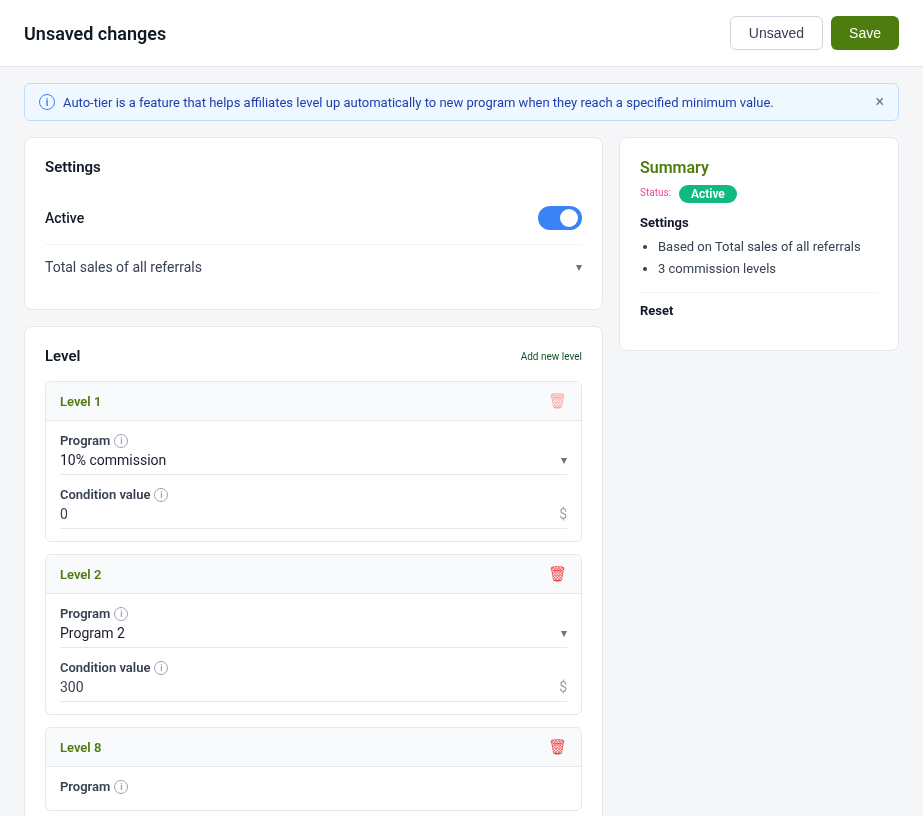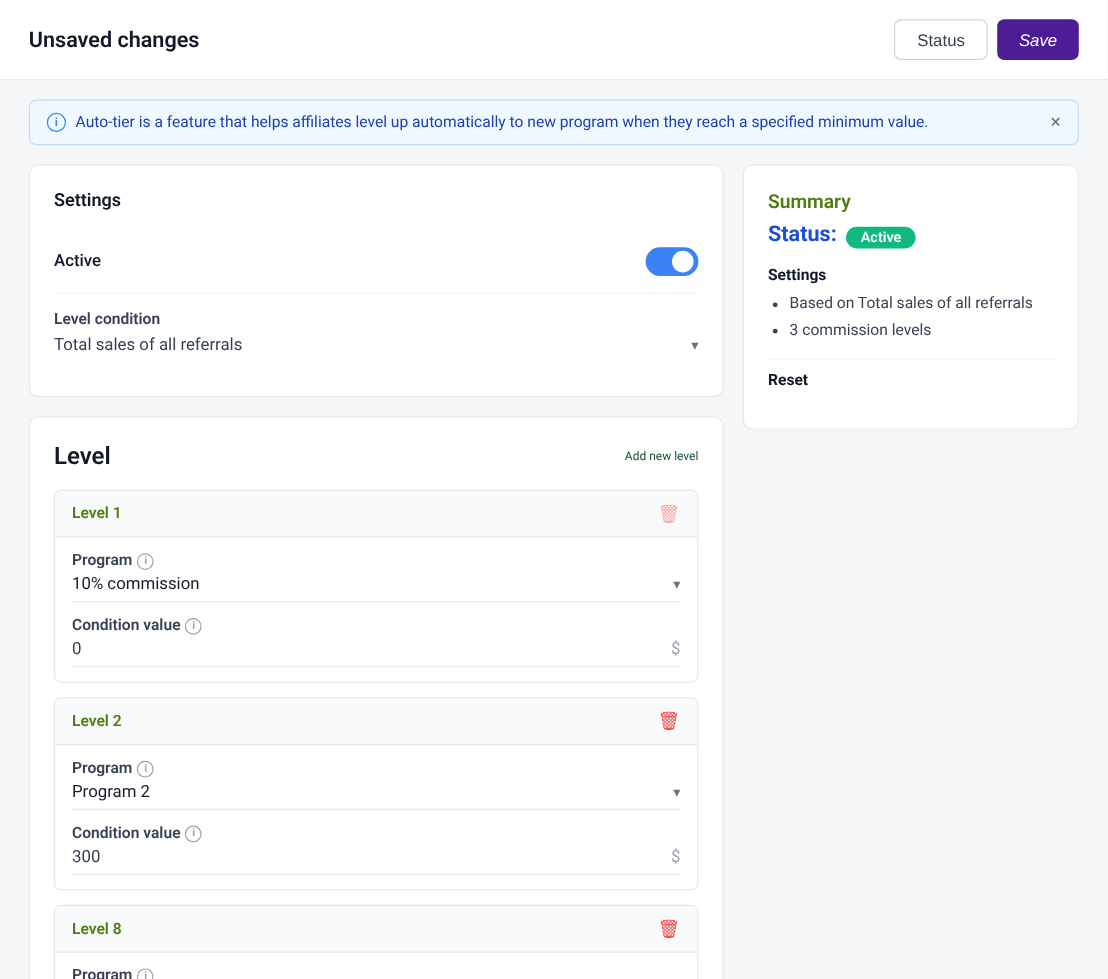--- a/index.html
+++ b/index.html
@@ -36,27 +36,26 @@
       background: #fff;
       border-radius: 6px;
       font-size: 14px;
       cursor: pointer;
       color: #374151;
     }
 
     .btn-save {
       padding: 8px 18px;
       border: none;
-      background: #4c1d95;
+      background: #4d7c0f;
       color: #fff;
       border-radius: 6px;
       font-size: 14px;
       cursor: pointer;
       font-weight: 500;
-      font-style: italic;
     }
 
     .info-banner {
       display: flex;
       align-items: center;
       justify-content: space-between;
       background: #eff8ff;
       border: 1px solid #bfdbfe;
       border-radius: 6px;
       margin: 16px 24px;
@@ -220,21 +219,21 @@
     }
 
     .levels-header {
       display: flex;
       align-items: center;
       justify-content: space-between;
       margin-bottom: 16px;
     }
 
     .levels-title {
-      font-size: 20px;
+      font-size: 15px;
       font-weight: 600;
       color: #111827;
     }
 
     .add-level-link {
       color: #14532d;
       font-size: 10px;
       cursor: pointer;
       text-decoration: none;
     }
@@ -344,23 +343,23 @@
     }
 
     .summary-title {
       font-size: 16px;
       font-weight: 600;
       color: #4d7c0f;
       margin-bottom: 8px;
     }
 
     .summary-label {
-      font-size: 18px;
-      font-weight: 700;
-      color: #1d4ed8;
+      font-size: 10px;
+      font-weight: 400;
+      color: #ec4899;
       margin-bottom: 4px;
     }
 
     .status-badge {
       display: inline-flex;
       align-items: center;
       padding: 2px 12px;
       background: #10b981;
       color: #fff;
       border-radius: 20px;
@@ -395,21 +394,21 @@
       border-top: 1px solid #f3f4f6;
       margin: 10px 0;
     }
   </style>
 </head>
 <body>
 
 <div class="page-header">
   <h1 class="page-title">Unsaved changes</h1>
   <div class="header-actions">
-    <button class="btn-discard">Status</button>
+    <button class="btn-discard">Unsaved</button>
     <button class="btn-save">Save</button>
   </div>
 </div>
 
 <div class="info-banner">
   <div class="info-banner-left">
     <span class="info-icon">i</span>
     <span>Auto-tier is a feature that helps affiliates level up automatically to new program when they reach a specified minimum value.</span>
   </div>
   <span class="close-icon">×</span>
@@ -424,21 +423,20 @@
 
       <div class="setting-row">
         <span class="setting-label">Active</span>
         <label class="toggle-container">
           <input type="checkbox" checked="" style="">
           <span class="toggle-slider"></span>
         </label>
       </div>
 
       <div class="dropdown-row">
-        <div class="dropdown-label">Level condition</div>
         <div class="dropdown-select">
           <span>Total sales of all referrals</span>
           <span class="chevron-icon">▾</span>
         </div>
       </div>
     </div>
 
     <div class="levels-card">
       <div class="levels-header">
         <span class="levels-title">Level</span>

